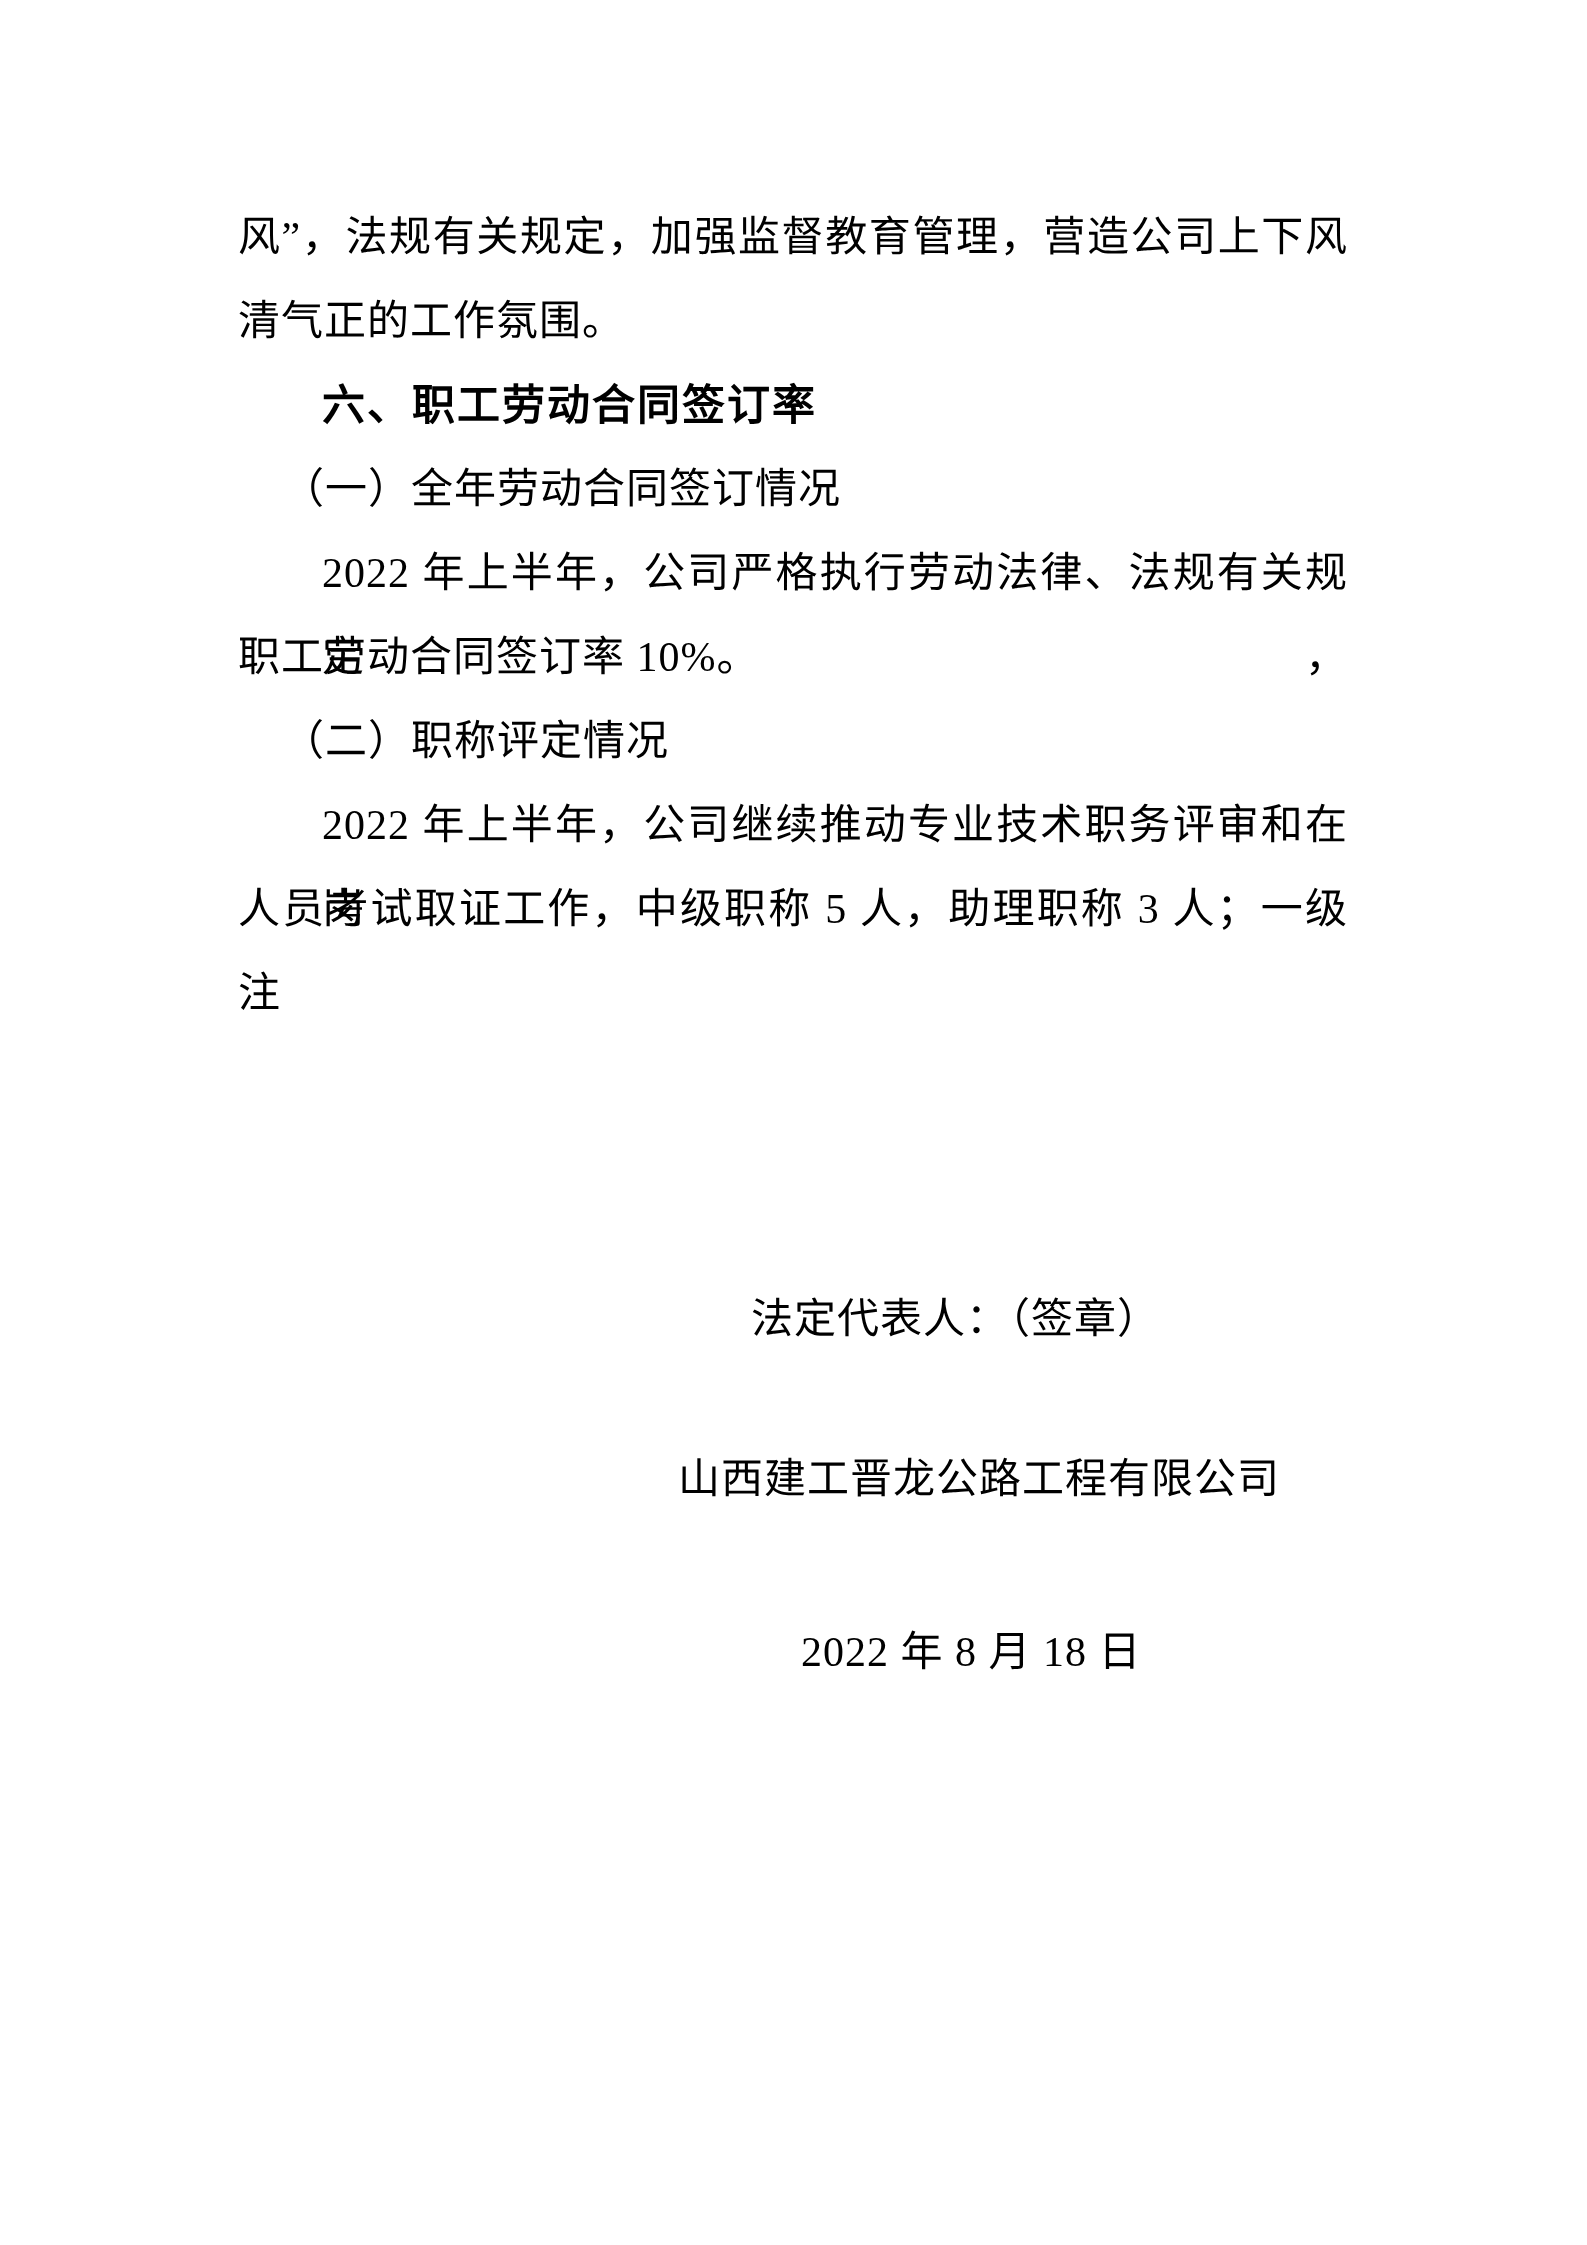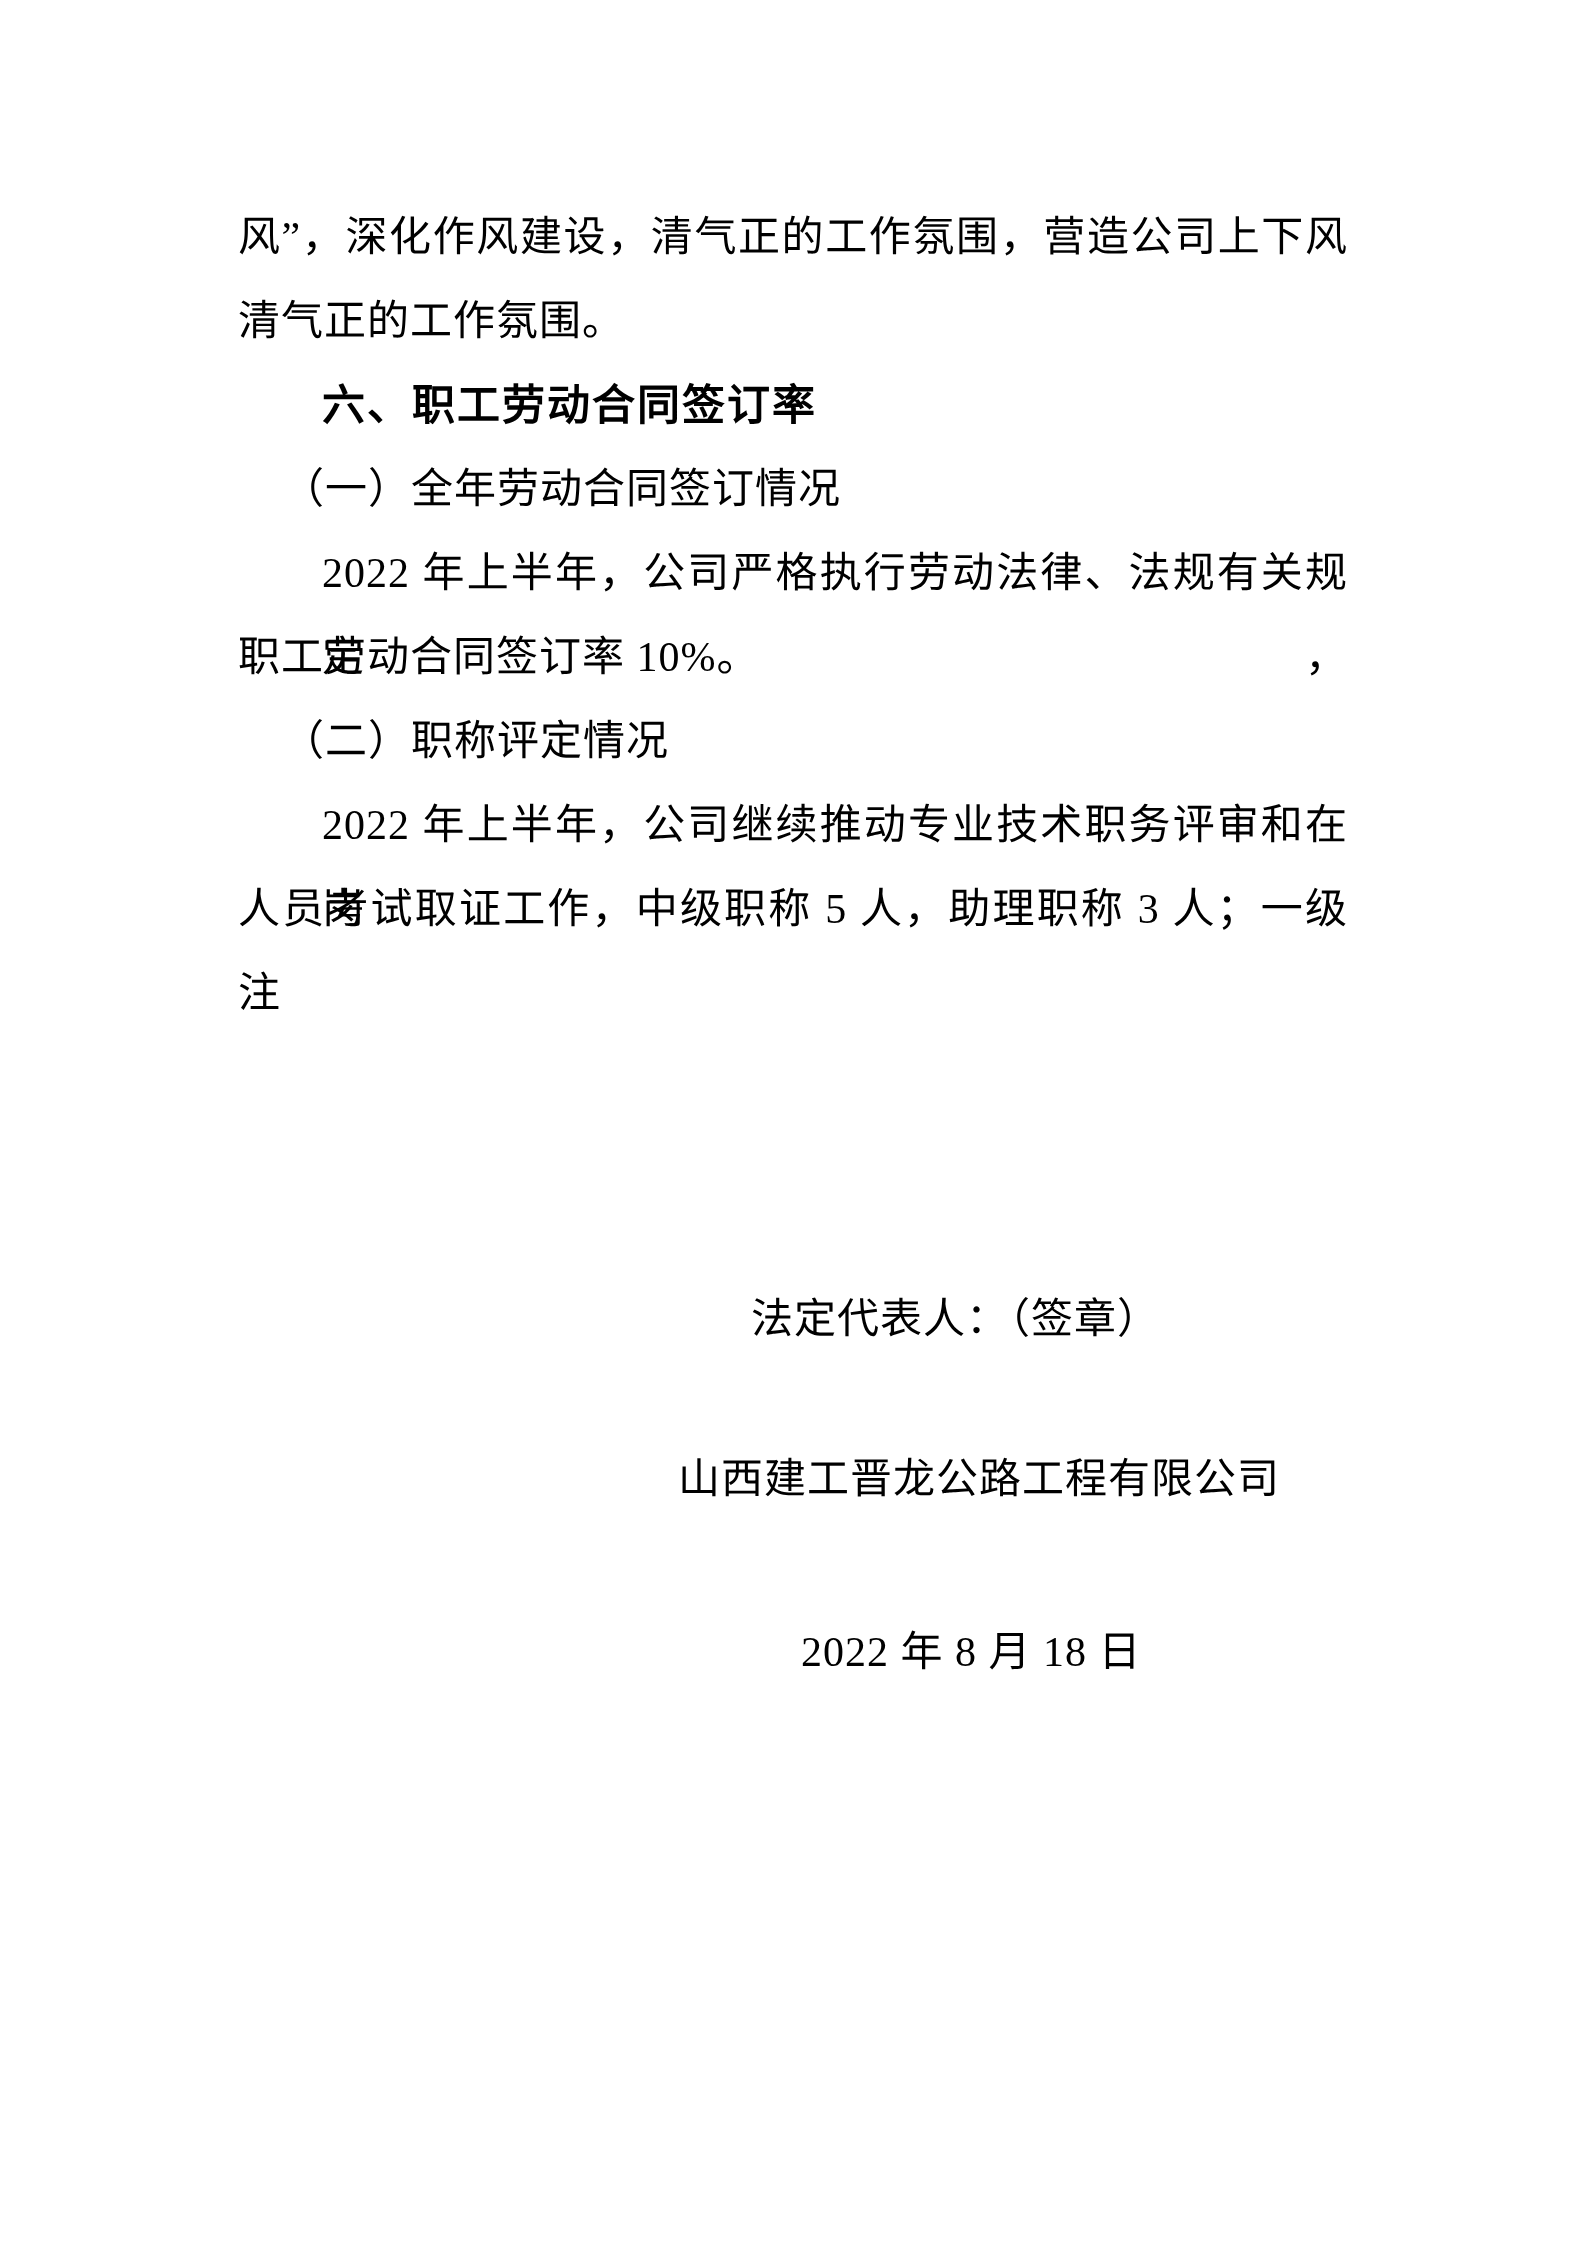--- a/index.html
+++ b/index.html
@@ -57,21 +57,21 @@
   .sig-legal   { left: 751px; top: 1277px; }
   .sig-company { left: 630px; top: 1437px; margin-left: 48px; }
   .sig-date    { left: 801px; top: 1610px; }
 </style>
 </head>
 <body>
 
 <div class="page">
 
   <div class="content">
-    <p class="line justify">风”，深化作风建设，清气正的工作氛围，营造公司上下风</p>
+    <p class="line justify">风”，法规有关规定，加强监督教育管理，营造公司上下风</p>
 
     <p class="line">清气正的工作氛围。</p>
 
     <p class="line heading-bold indent-2">六、职工劳动合同签订率</p>
 
     <p class="line indent-1">（一）全年劳动合同签订情况</p>
 
     <p class="line justify indent-2">2022 年上半年，公司严格执行劳动法律、法规有关规定，</p>
 
     <p class="line">职工劳动合同签订率 10%。</p>

